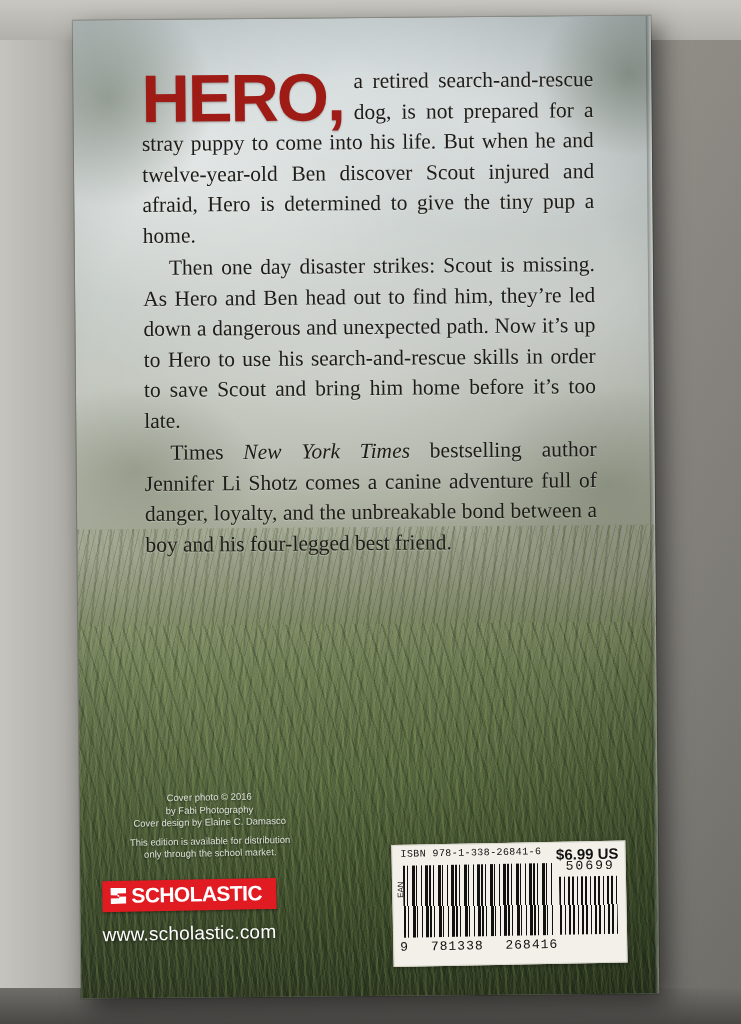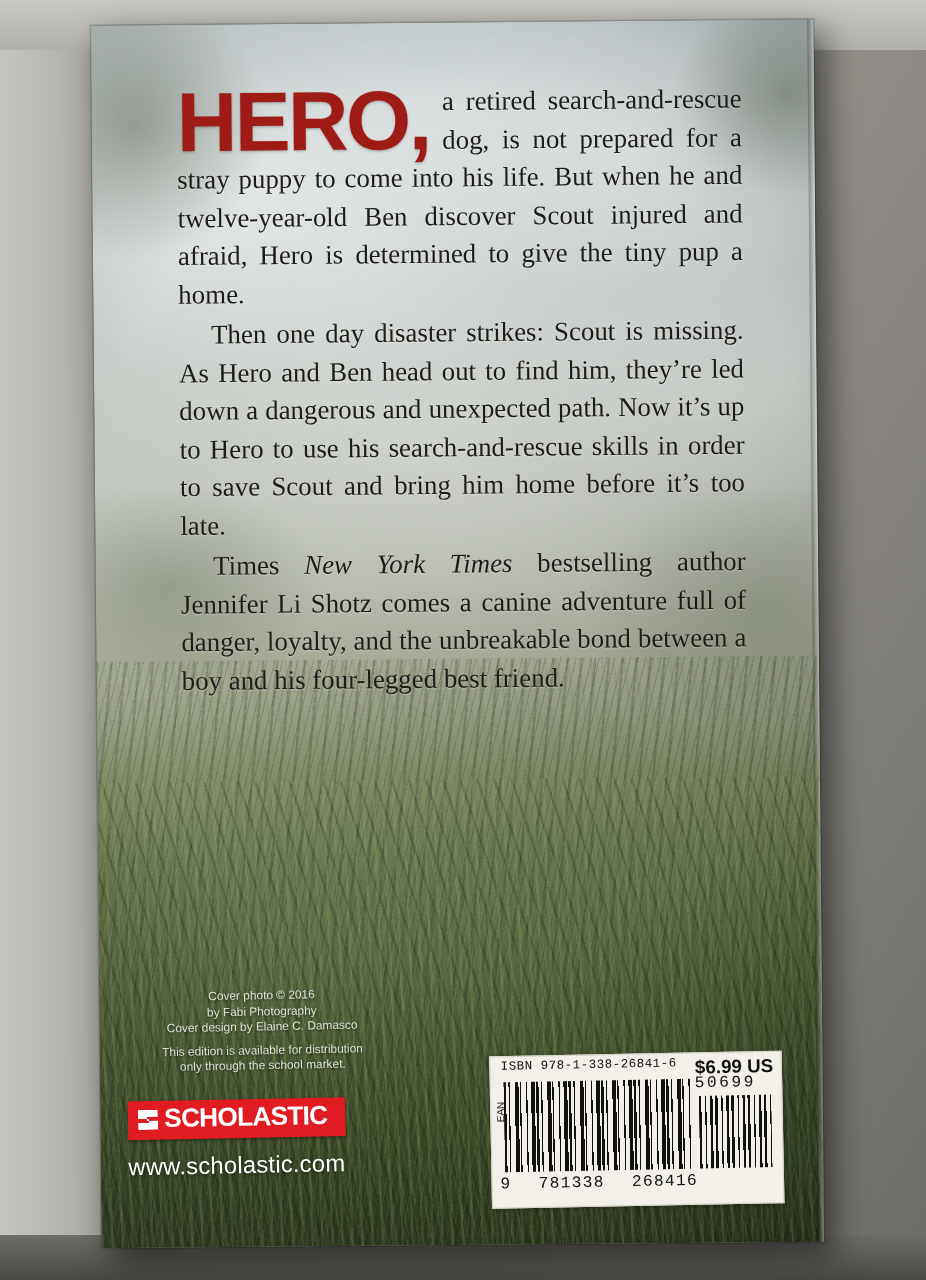--- a/index.html
+++ b/index.html
@@ -282,21 +282,21 @@
     top: 34px;
     width: 58px;
     height: 58px;
     background:
       repeating-linear-gradient(90deg,
         #111 0 2px, #f2f0e9 2px 5px, #111 5px 6px, #f2f0e9 6px 9px,
         #111 9px 11px, #f2f0e9 11px 13px);
   }
   .bc-addon-digits {
     position: absolute;
-    right: 20px;
+    right: 10px;
     top: 16px;
     font-family: "Liberation Mono", monospace;
     font-size: 13px;
     color: #111;
     letter-spacing: 2px;
   }
 
   
   .page-edge {
     position: absolute;

